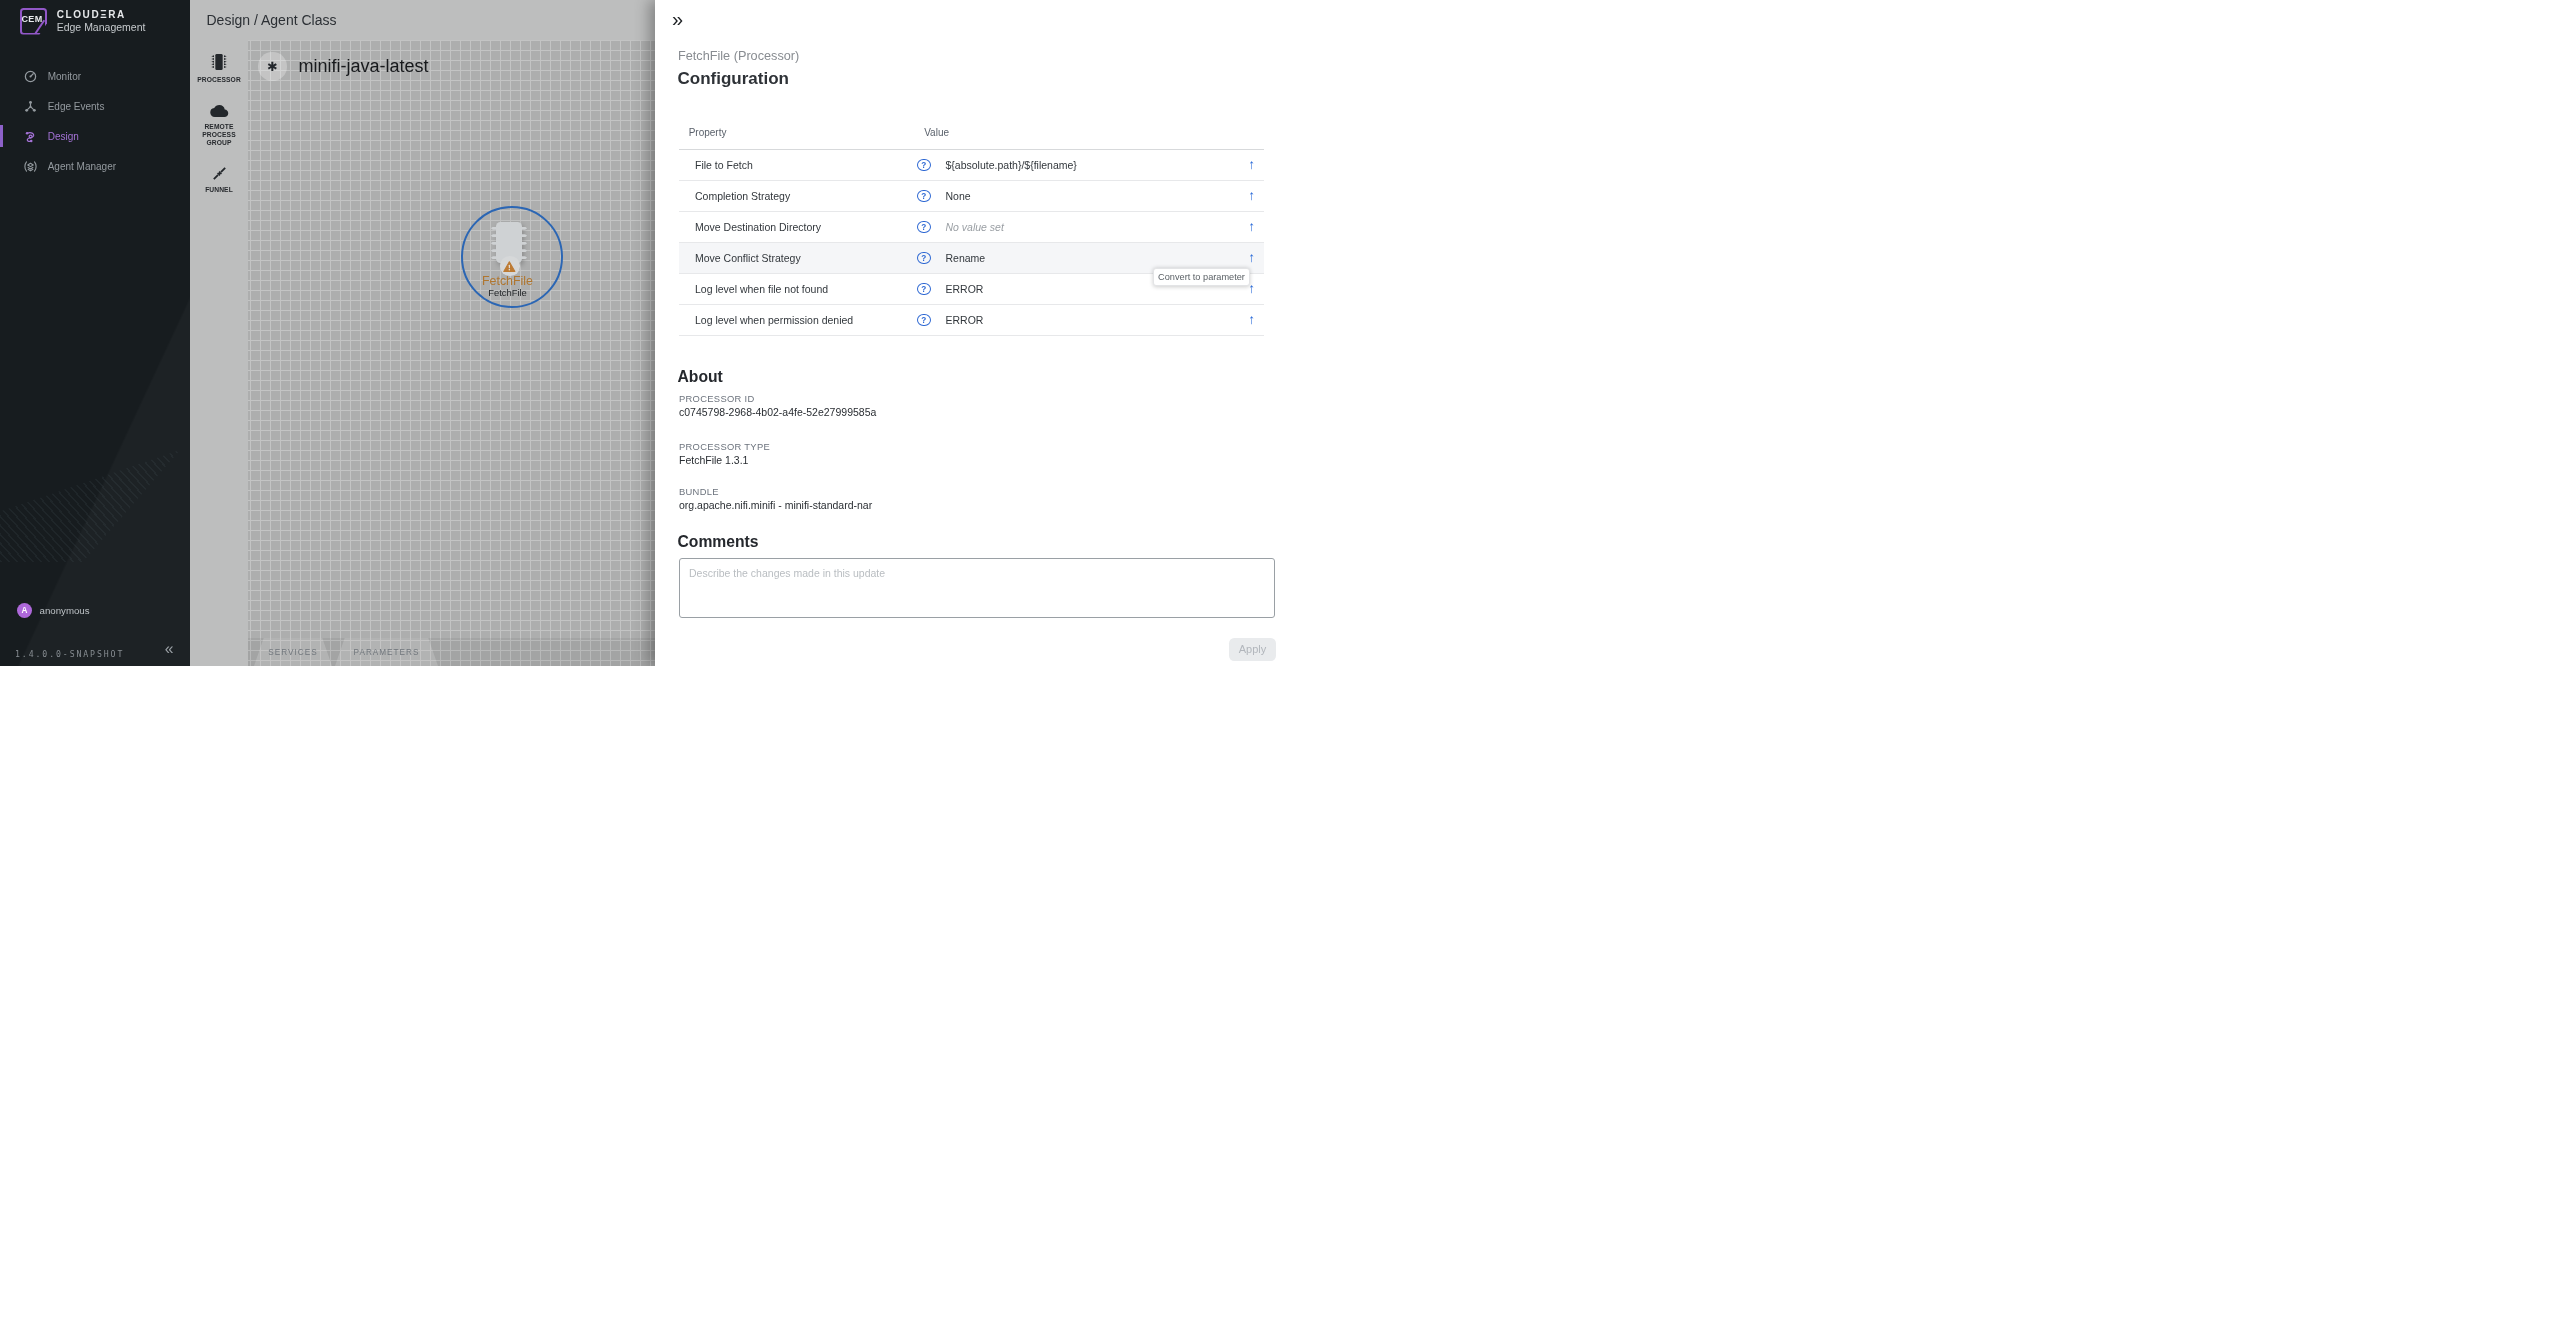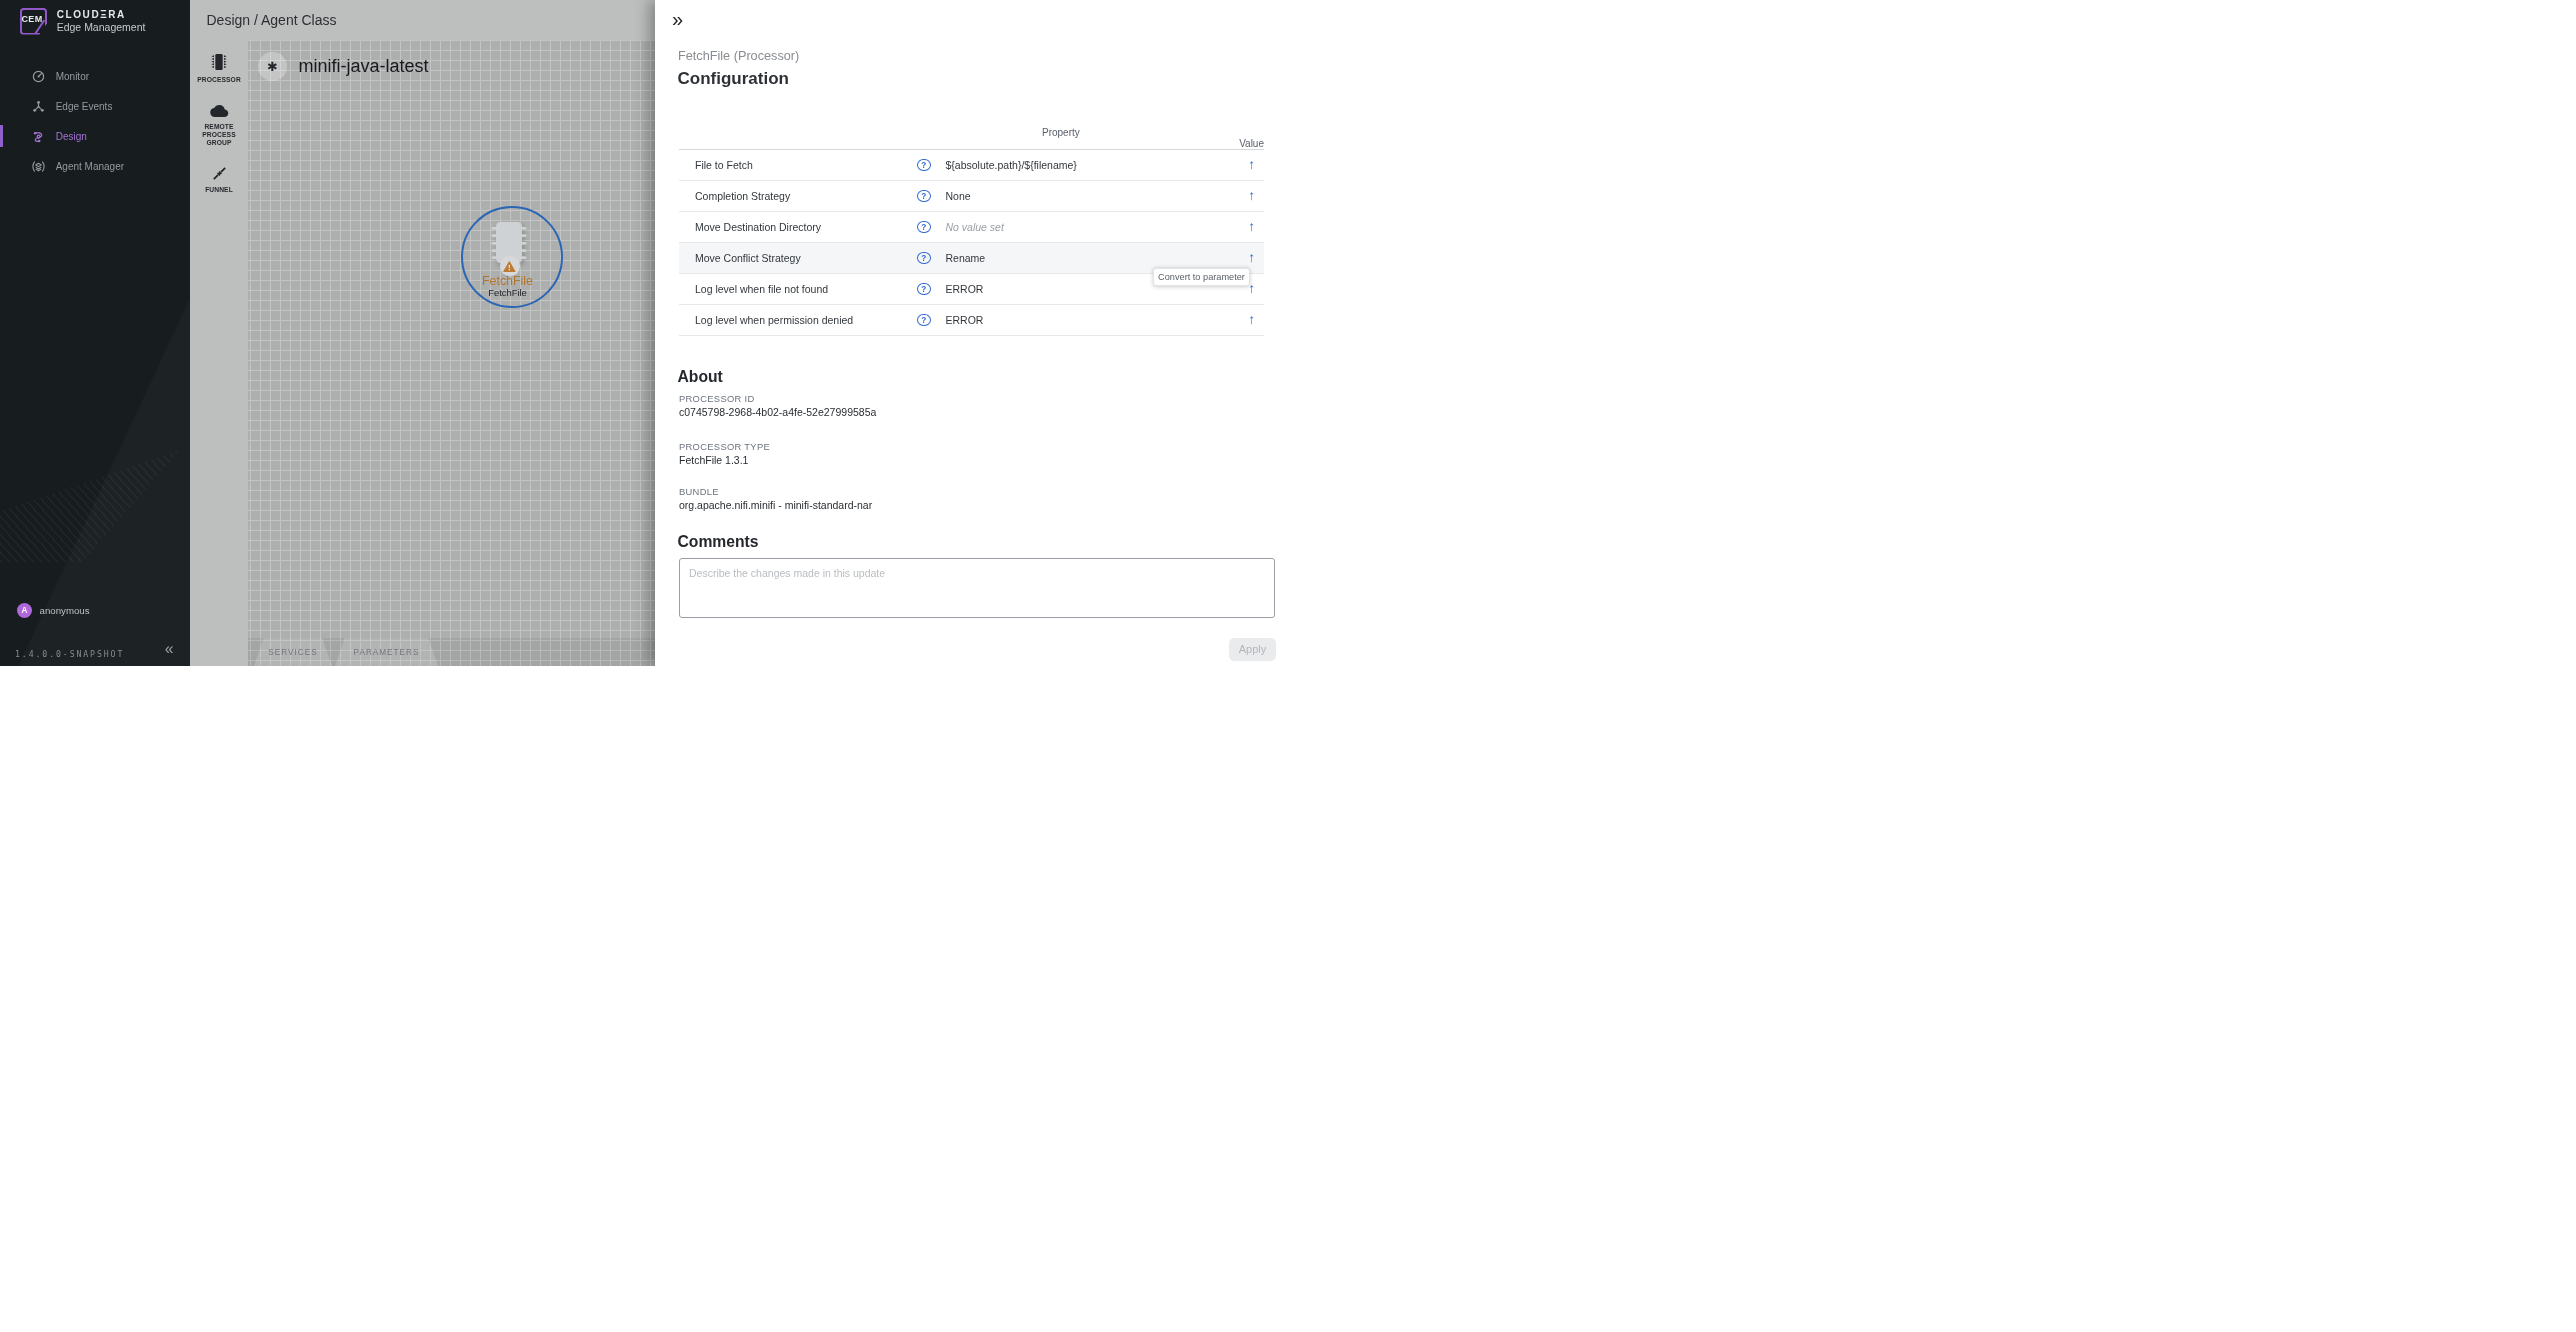--- a/index.html
+++ b/index.html
@@ -22,21 +22,21 @@
   .logo-box::after { content:""; position:absolute; width:15.7px; height:2.2px; background:#9258c8;
     right:-3px; bottom:4.5px; transform:rotate(-56deg); }
   .logo-acronym { color:#e9ebee; font-size:9px; font-weight:bold; letter-spacing:0.4px;
     margin-top:-4.5px; margin-left:-3px; }
   .brand-block { margin-left:9.7px; }
   .brand-name { color:#e6e8ea; font-size:10px; font-weight:bold; letter-spacing:1.6px; }
   .brand-product { color:#c6cacd; font-size:10.5px; margin-top:1.5px; }
 
   .nav { position:absolute; left:0; top:61px; width:100%; }
   .nav-item { position:relative; height:30px; display:flex; align-items:center;
-    padding-left:31px; cursor:pointer; color:#949a9f; }
+    padding-left:23px; cursor:pointer; color:#949a9f; }
   .nav-item .nav-icon { width:15px; height:15px; display:inline-flex; }
   .nav-item .nav-label { margin-left:9.7px; font-size:10px; }
   .nav-item.active { color:#a472d6; }
   .nav-item.active::before { content:""; position:absolute; left:0; top:3.7px;
     width:3px; height:22.5px; background:#8d61c9; }
 
   .user-row { position:absolute; left:17px; top:603px; display:flex; align-items:center; }
   .avatar { width:15px; height:15px; border-radius:50%; background:#ae68da; color:#fff;
     font-size:8.2px; font-weight:bold; display:flex; align-items:center; justify-content:center; }
   .user-name { margin-left:7.5px; color:#bcc1c5; font-size:9.7px; }
@@ -94,21 +94,21 @@
 
   
   .panel { position:absolute; left:655px; top:0; width:633px; height:666px; background:#fff;
     z-index:6; box-shadow:-6px 0 13.5px rgba(0,0,0,0.30); }
   .panel-collapse { position:absolute; left:17px; top:7.5px; font-size:20px; color:#1b1e21;
     cursor:pointer; line-height:1.1; }
   .panel-context { position:absolute; left:23px; top:49px; font-size:12.7px; color:#888c91; }
   .panel-title { position:absolute; left:22.5px; top:69px; font-size:17px; color:#2e3237; }
 
   .cfg-table { position:absolute; left:24px; top:127px; width:585px; }
-  .t-head { display:flex; align-items:flex-end; height:23px; border-bottom:0.7px solid #d7d9db;flex-direction:column; }
+  .t-head { display:flex; align-items:flex-start; height:23px; border-bottom:0.7px solid #d7d9db; }
   .t-head .h-prop { margin-left:9.7px; width:222px; font-size:10px; color:#5a616b; }
   .t-head .h-gap { width:13.5px; }
   .t-head .h-value { font-size:10px; color:#5a616b; }
   .t-row { display:flex; align-items:center; height:31px; border-bottom:0.7px solid #e7e8ea; }
   .t-row.hl { background:#f5f6f8; }
   .cell-prop { margin-left:16px; width:222px; font-size:10.5px; color:#32373c; }
   .cell-help { width:13.5px; height:12.7px; border:1.1px solid #2e68d3; border-radius:50%;
     color:#2e68d3; font-size:8.2px; font-weight:bold; display:flex; align-items:center;
     justify-content:center; cursor:pointer; flex:0 0 auto; }
   .cell-value { margin-left:15px; font-size:10.5px; color:#32373c; cursor:pointer; }

